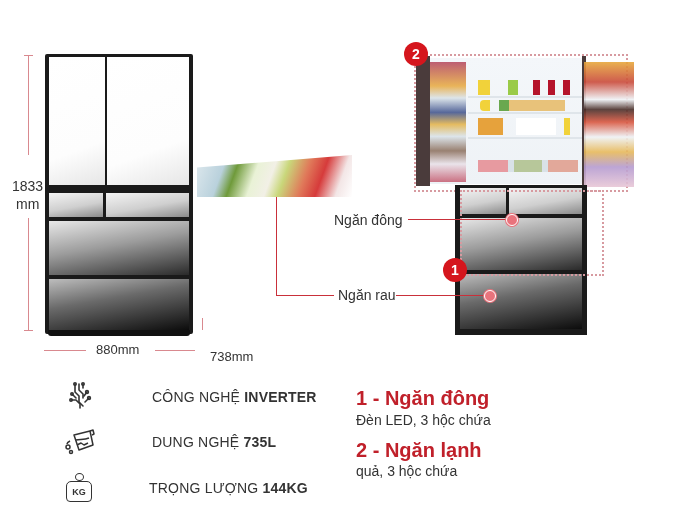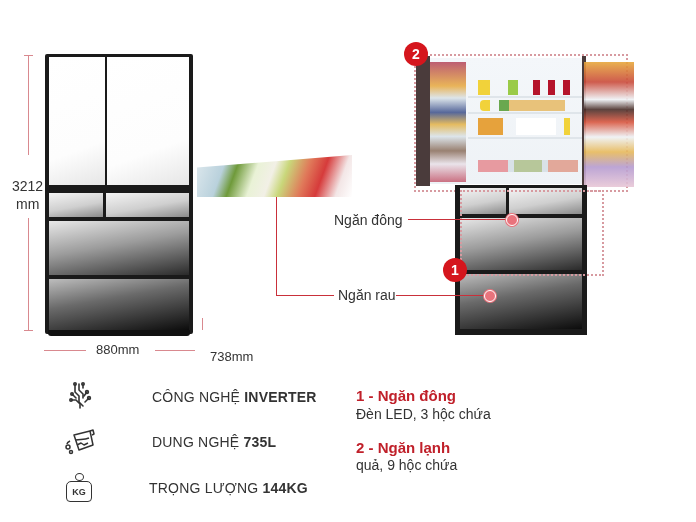--- a/index.html
+++ b/index.html
@@ -23,31 +23,31 @@
   .badge{width:24px;height:24px;border-radius:50%;background:#d5161d;color:#fff;font-weight:bold;font-size:14px;display:flex;align-items:center;justify-content:center;}
   .dotted{border:2px dotted #d79aa0;}
   
   .open-cab{background:#4a3b3b;}
   .interior{background:linear-gradient(180deg,#f4f7fa 0%,#eef2f6 100%);}
   .shelf{background:#dfe5ea;height:2px;}
   
   .feat-row{display:flex;align-items:center;gap:36px;}
   .feat-text{font-size:14px;color:#333;letter-spacing:0.2px;}
   .feat-text b{font-weight:bold;}
-  .spec-title{font-size:15px;font-weight:bold;color:#c0202a;}
+  .spec-title{font-size:20px;font-weight:bold;color:#c0202a;}
   .spec-body{font-size:14px;color:#333;line-height:19px;}
 </style>
 </head>
 <body>
 
 <div>
 
   <div class="abs dimline" style="left:28px;top:55px;width:1px;height:100px;"></div>
   <div class="abs dimline" style="left:24px;top:55px;width:9px;height:1px;"></div>
-  <div class="abs dimtext" style="left:12px;top:178px;font-size:14px;">3212</div>
+  <div class="abs dimtext" style="left:12px;top:178px;font-size:14px;">1833</div>
   <div class="abs dimtext" style="left:16px;top:196px;font-size:14px;">mm</div>
   <div class="abs dimline" style="left:28px;top:218px;width:1px;height:112px;"></div>
   <div class="abs dimline" style="left:24px;top:330px;width:9px;height:1px;"></div>
 
   <div class="abs fridge-frame" style="left:45px;top:54px;width:148px;height:280px;border-radius:2px;"></div>
   <div class="abs door-top" style="left:49px;top:57px;width:56px;height:128px;"></div>
   <div class="abs door-top" style="left:107px;top:57px;width:82px;height:128px;"></div>
   <div class="abs mirror1" style="left:49px;top:193px;width:54px;height:24px;"></div>
   <div class="abs mirror1" style="left:106px;top:193px;width:83px;height:24px;"></div>
   <div class="abs mirror2" style="left:49px;top:221px;width:140px;height:54px;"></div>
@@ -143,14 +143,14 @@
   </div>
   <span class="feat-text" style="margin-left:20px;"><span>TRỌNG LƯỢNG </span><b>144KG</b></span>
 </div>
 
 <div class="abs" style="left:356px;top:387px;">
   <div class="spec-title">1 - Ngăn đông</div>
   <div class="spec-body" style="margin-top:1px;">Đèn LED, 3 hộc chứa</div>
 </div>
 <div class="abs" style="left:356px;top:439px;">
   <div class="spec-title">2 - Ngăn lạnh</div>
-  <div class="spec-body">quả, 9 hộc chứa</div>
+  <div class="spec-body">quả, 3 hộc chứa</div>
 </div>
 
 </body></html>

